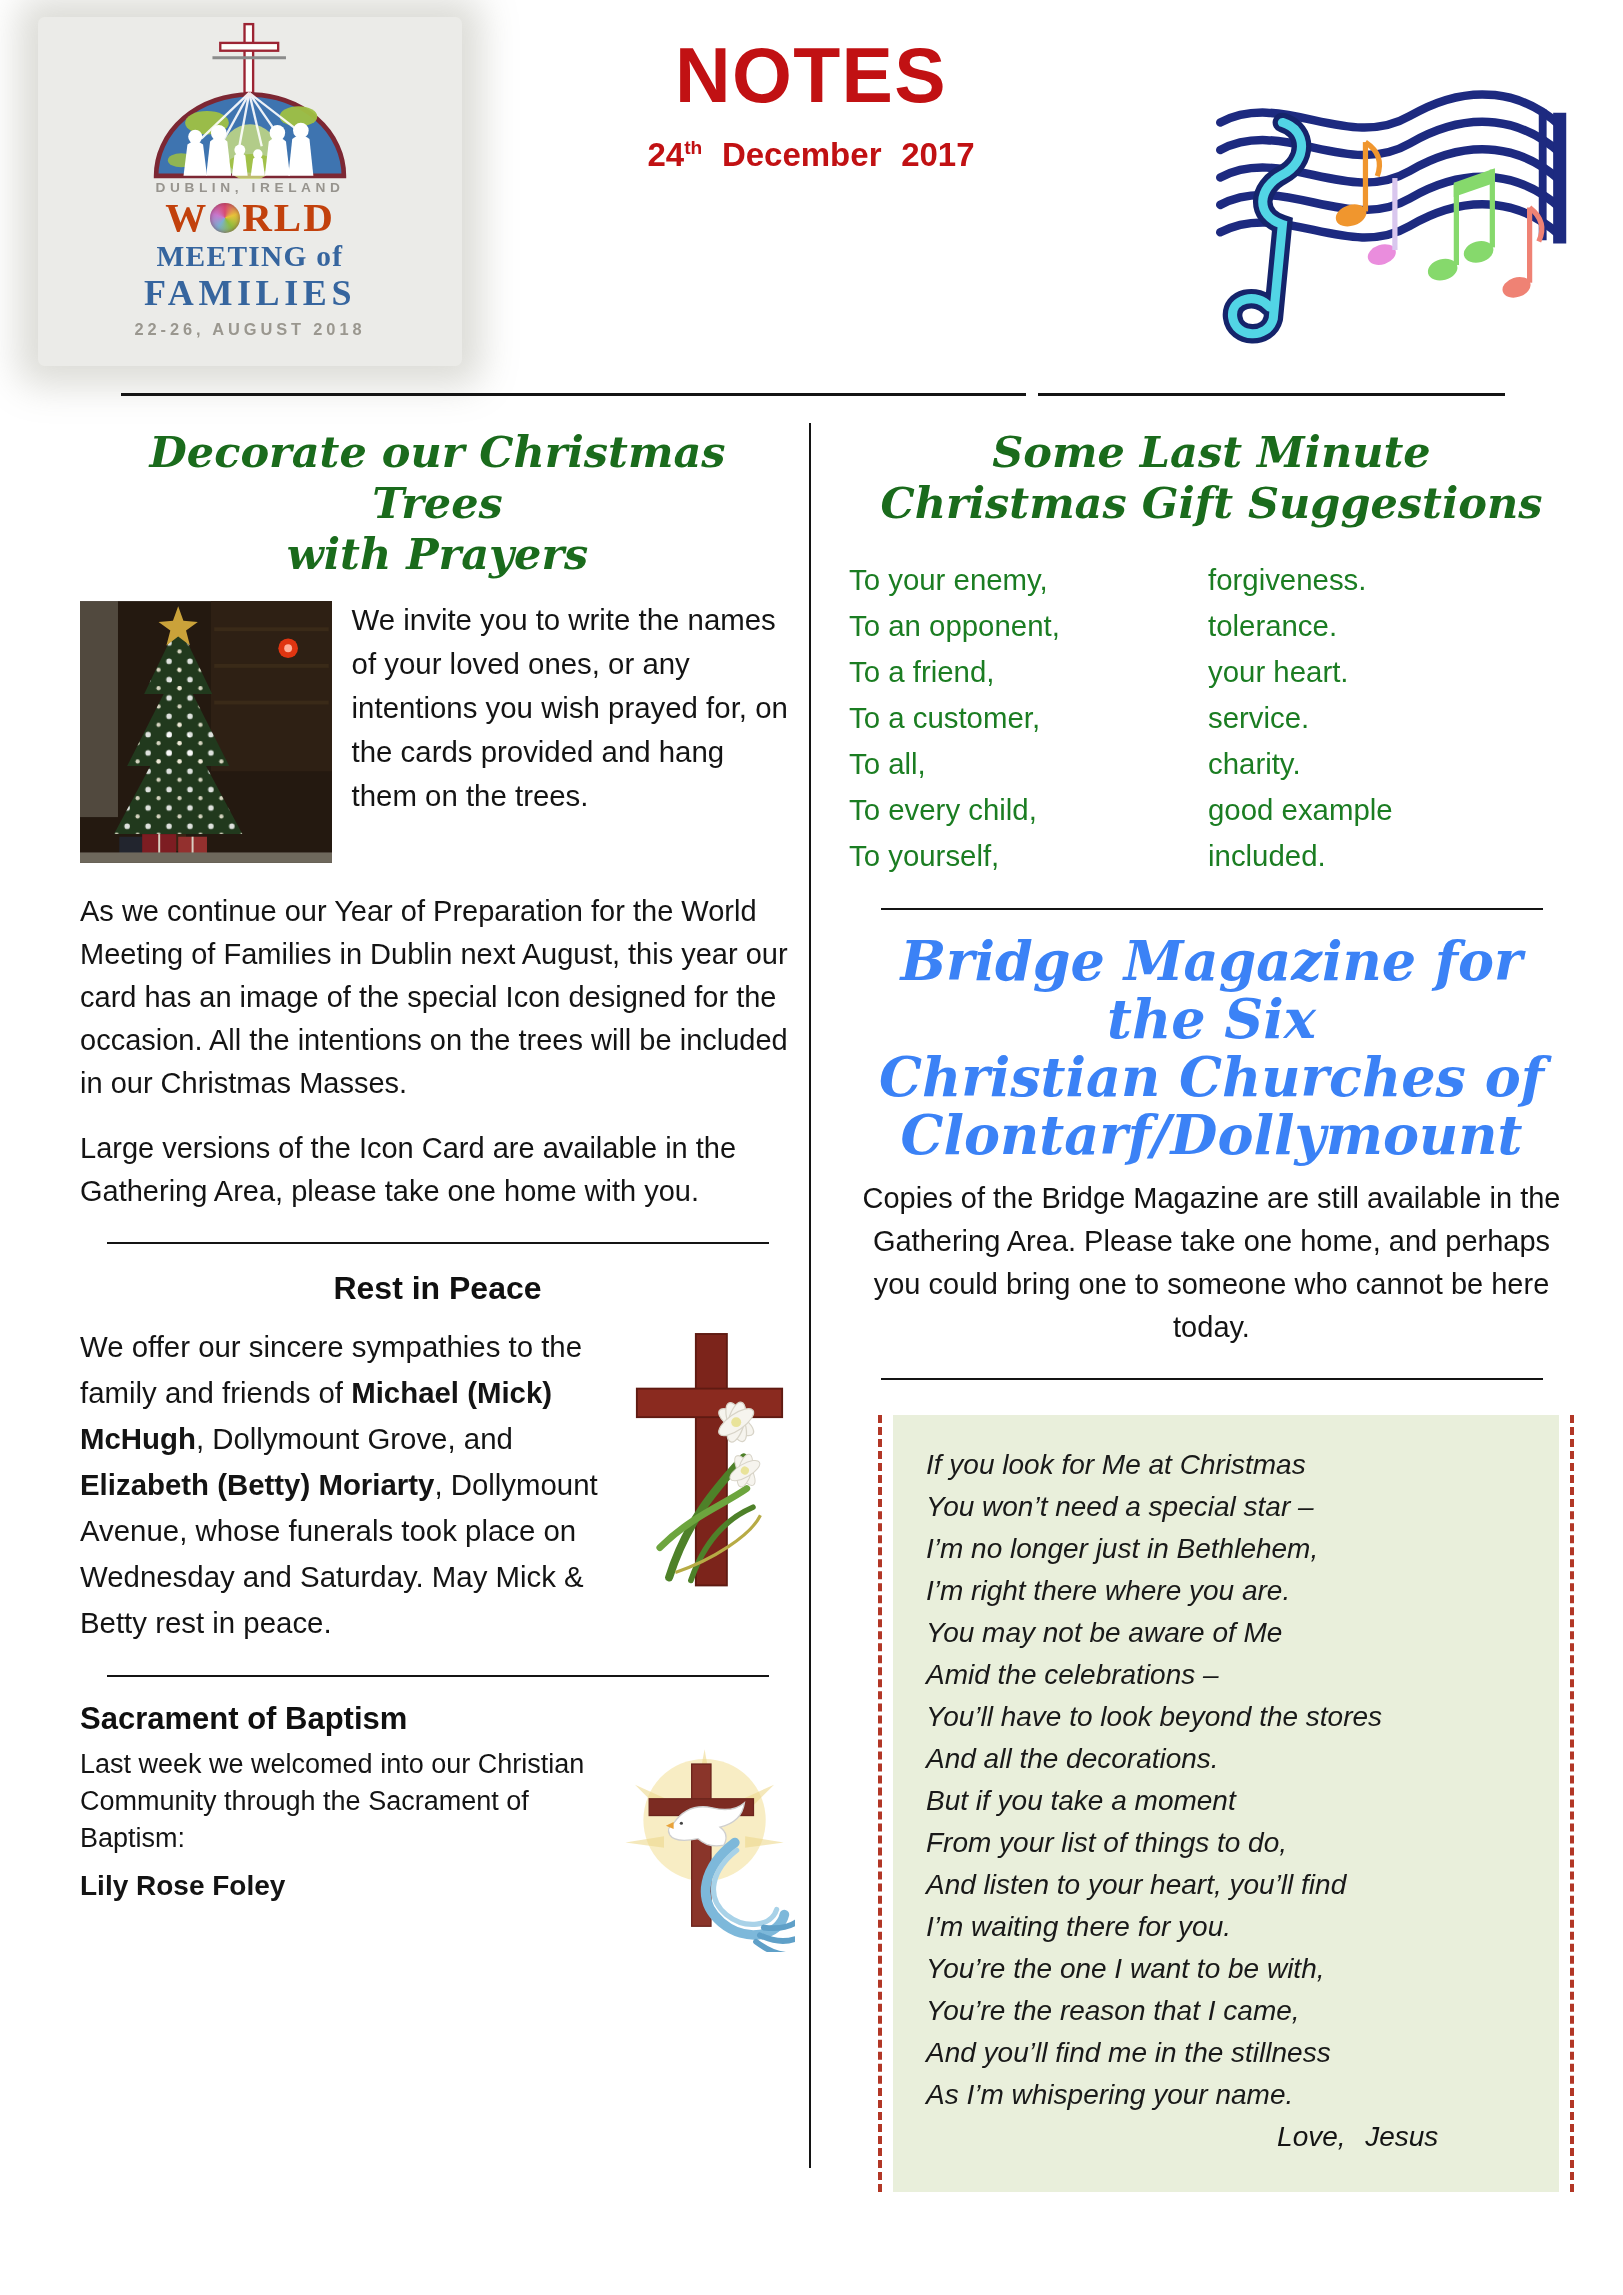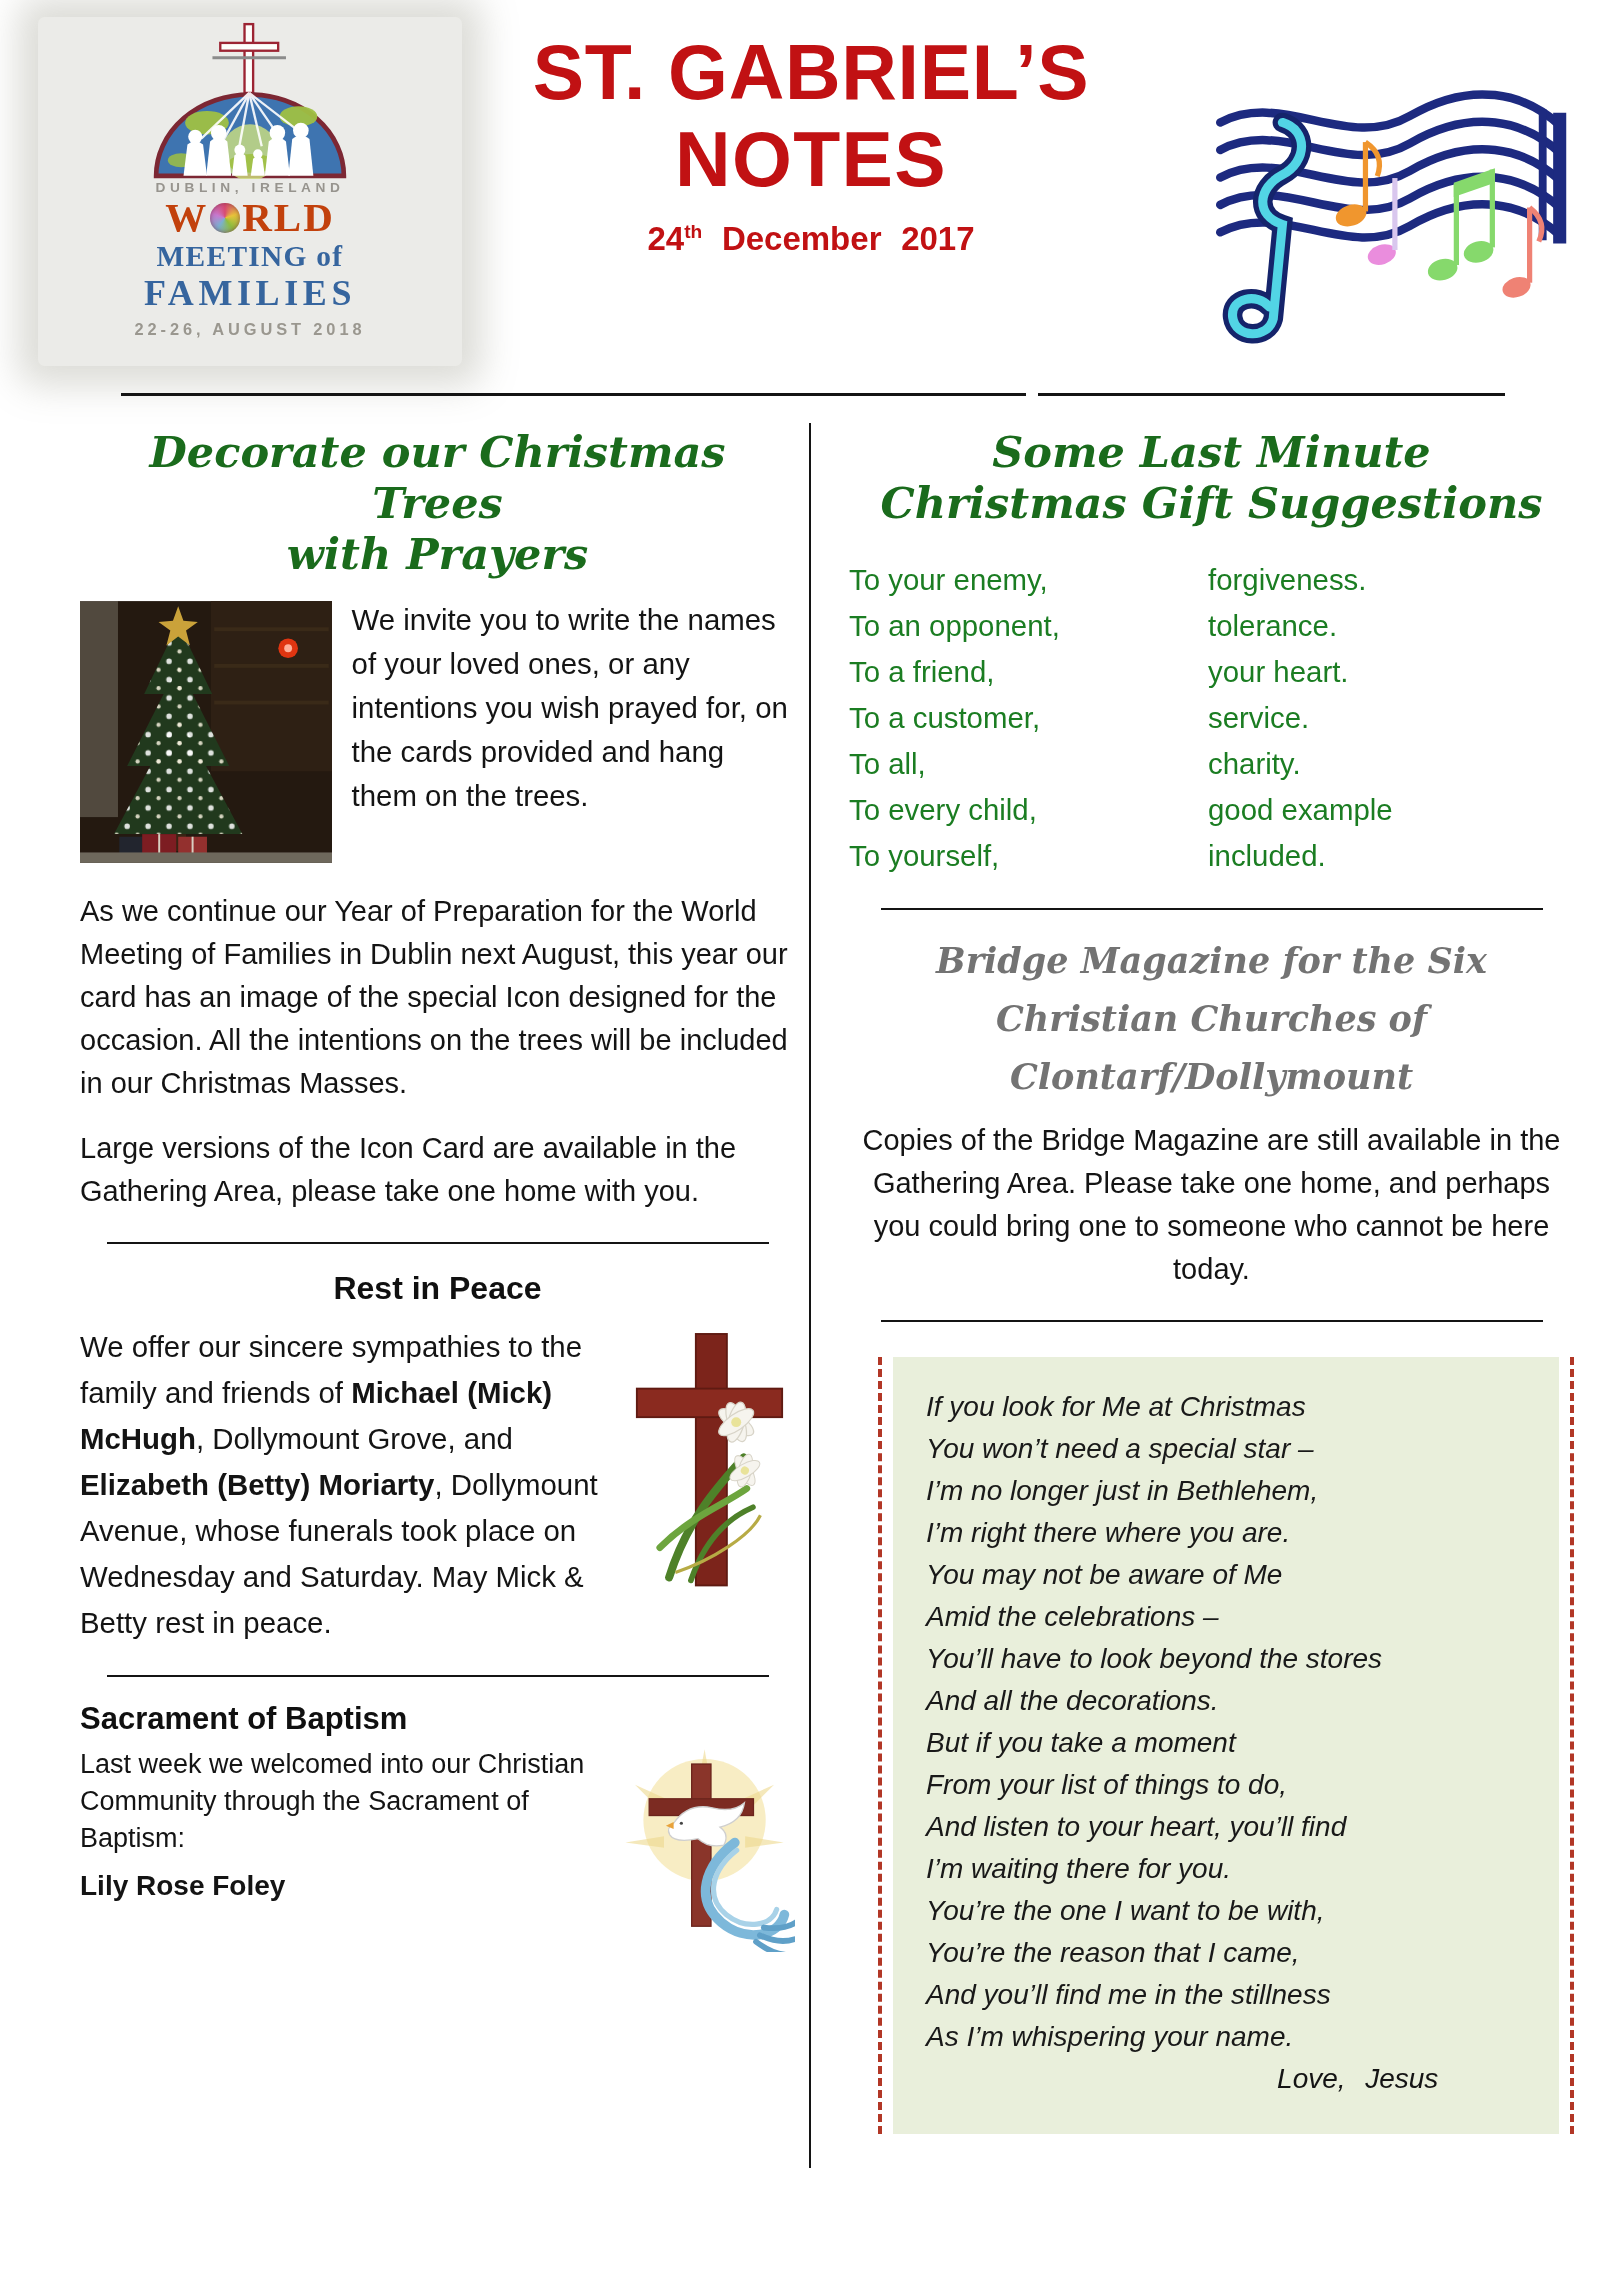--- a/index.html
+++ b/index.html
@@ -35,21 +35,21 @@
   .rule-right{left:1038px;width:467px;}
   .vdiv{position:absolute;left:809px;top:423px;width:2px;height:1745px;background:#141414;}
 
   
   .col{position:absolute;top:427px;}
   .col-left{left:80px;width:715px;}
   .col-right{left:849px;width:725px;}
 
   .script{font-family:"DejaVu Serif",serif;font-style:italic;font-weight:bold;text-align:center;}
   .h-green{font-size:43px;line-height:51px;color:#1a6b1c;}
-  .h-black{font-size:35px;line-height:58px;color:#737373;font-weight:600;margin-top:22px;}
+  .h-black{font-size:54px;line-height:58px;color:#3b82f6;font-weight:600;margin-top:22px;}
 
   .body-text{font-size:29px;line-height:43px;color:#141414;}
   .intro-row{margin-top:18.3px;overflow:hidden;}
   .tree-svg{float:left;margin:2.6px 19.6px 5.2px 0;}
   .intro-text{font-size:29.4px;line-height:44px;}
   .para{margin-top:22px;}
 
   .hr{height:2px;background:#141414;margin:29px auto 0;width:662px;}
 
   .rip-head{margin-top:26px;font-size:32px;font-weight:bold;text-align:center;color:#101010;}
@@ -118,21 +118,20 @@
       </g>
     </svg>
     <div class="logo-loc">DUBLIN, IRELAND</div>
     <div class="logo-world"><span>W</span><span class="swirl"></span><span>RLD</span></div>
     <div class="logo-meeting">MEETING of</div>
     <div class="logo-families">FAMILIES</div>
     <div class="logo-dates">22-26, AUGUST 2018</div>
   </div>
 
   <div class="title-block">
-    <div class="title-l1">ST. GABRIEL’S</div>
     <div class="title-l2">NOTES</div>
     <div class="issue-date"><span>24</span><sup>th</sup> <span>December 2017</span></div>
   </div>
 
   <svg class="music-svg" width="393" height="327" viewBox="0 0 600 500">
 
     <g stroke="#1d2a80" stroke-width="13" fill="none" stroke-linecap="round">
       <path d="M55 120 C150 70 250 165 345 110 S520 75 575 125"></path>
       <path d="M55 162 C150 112 250 207 345 152 S520 117 575 167"></path>
       <path d="M55 204 C150 154 250 249 345 194 S520 159 575 209"></path>

